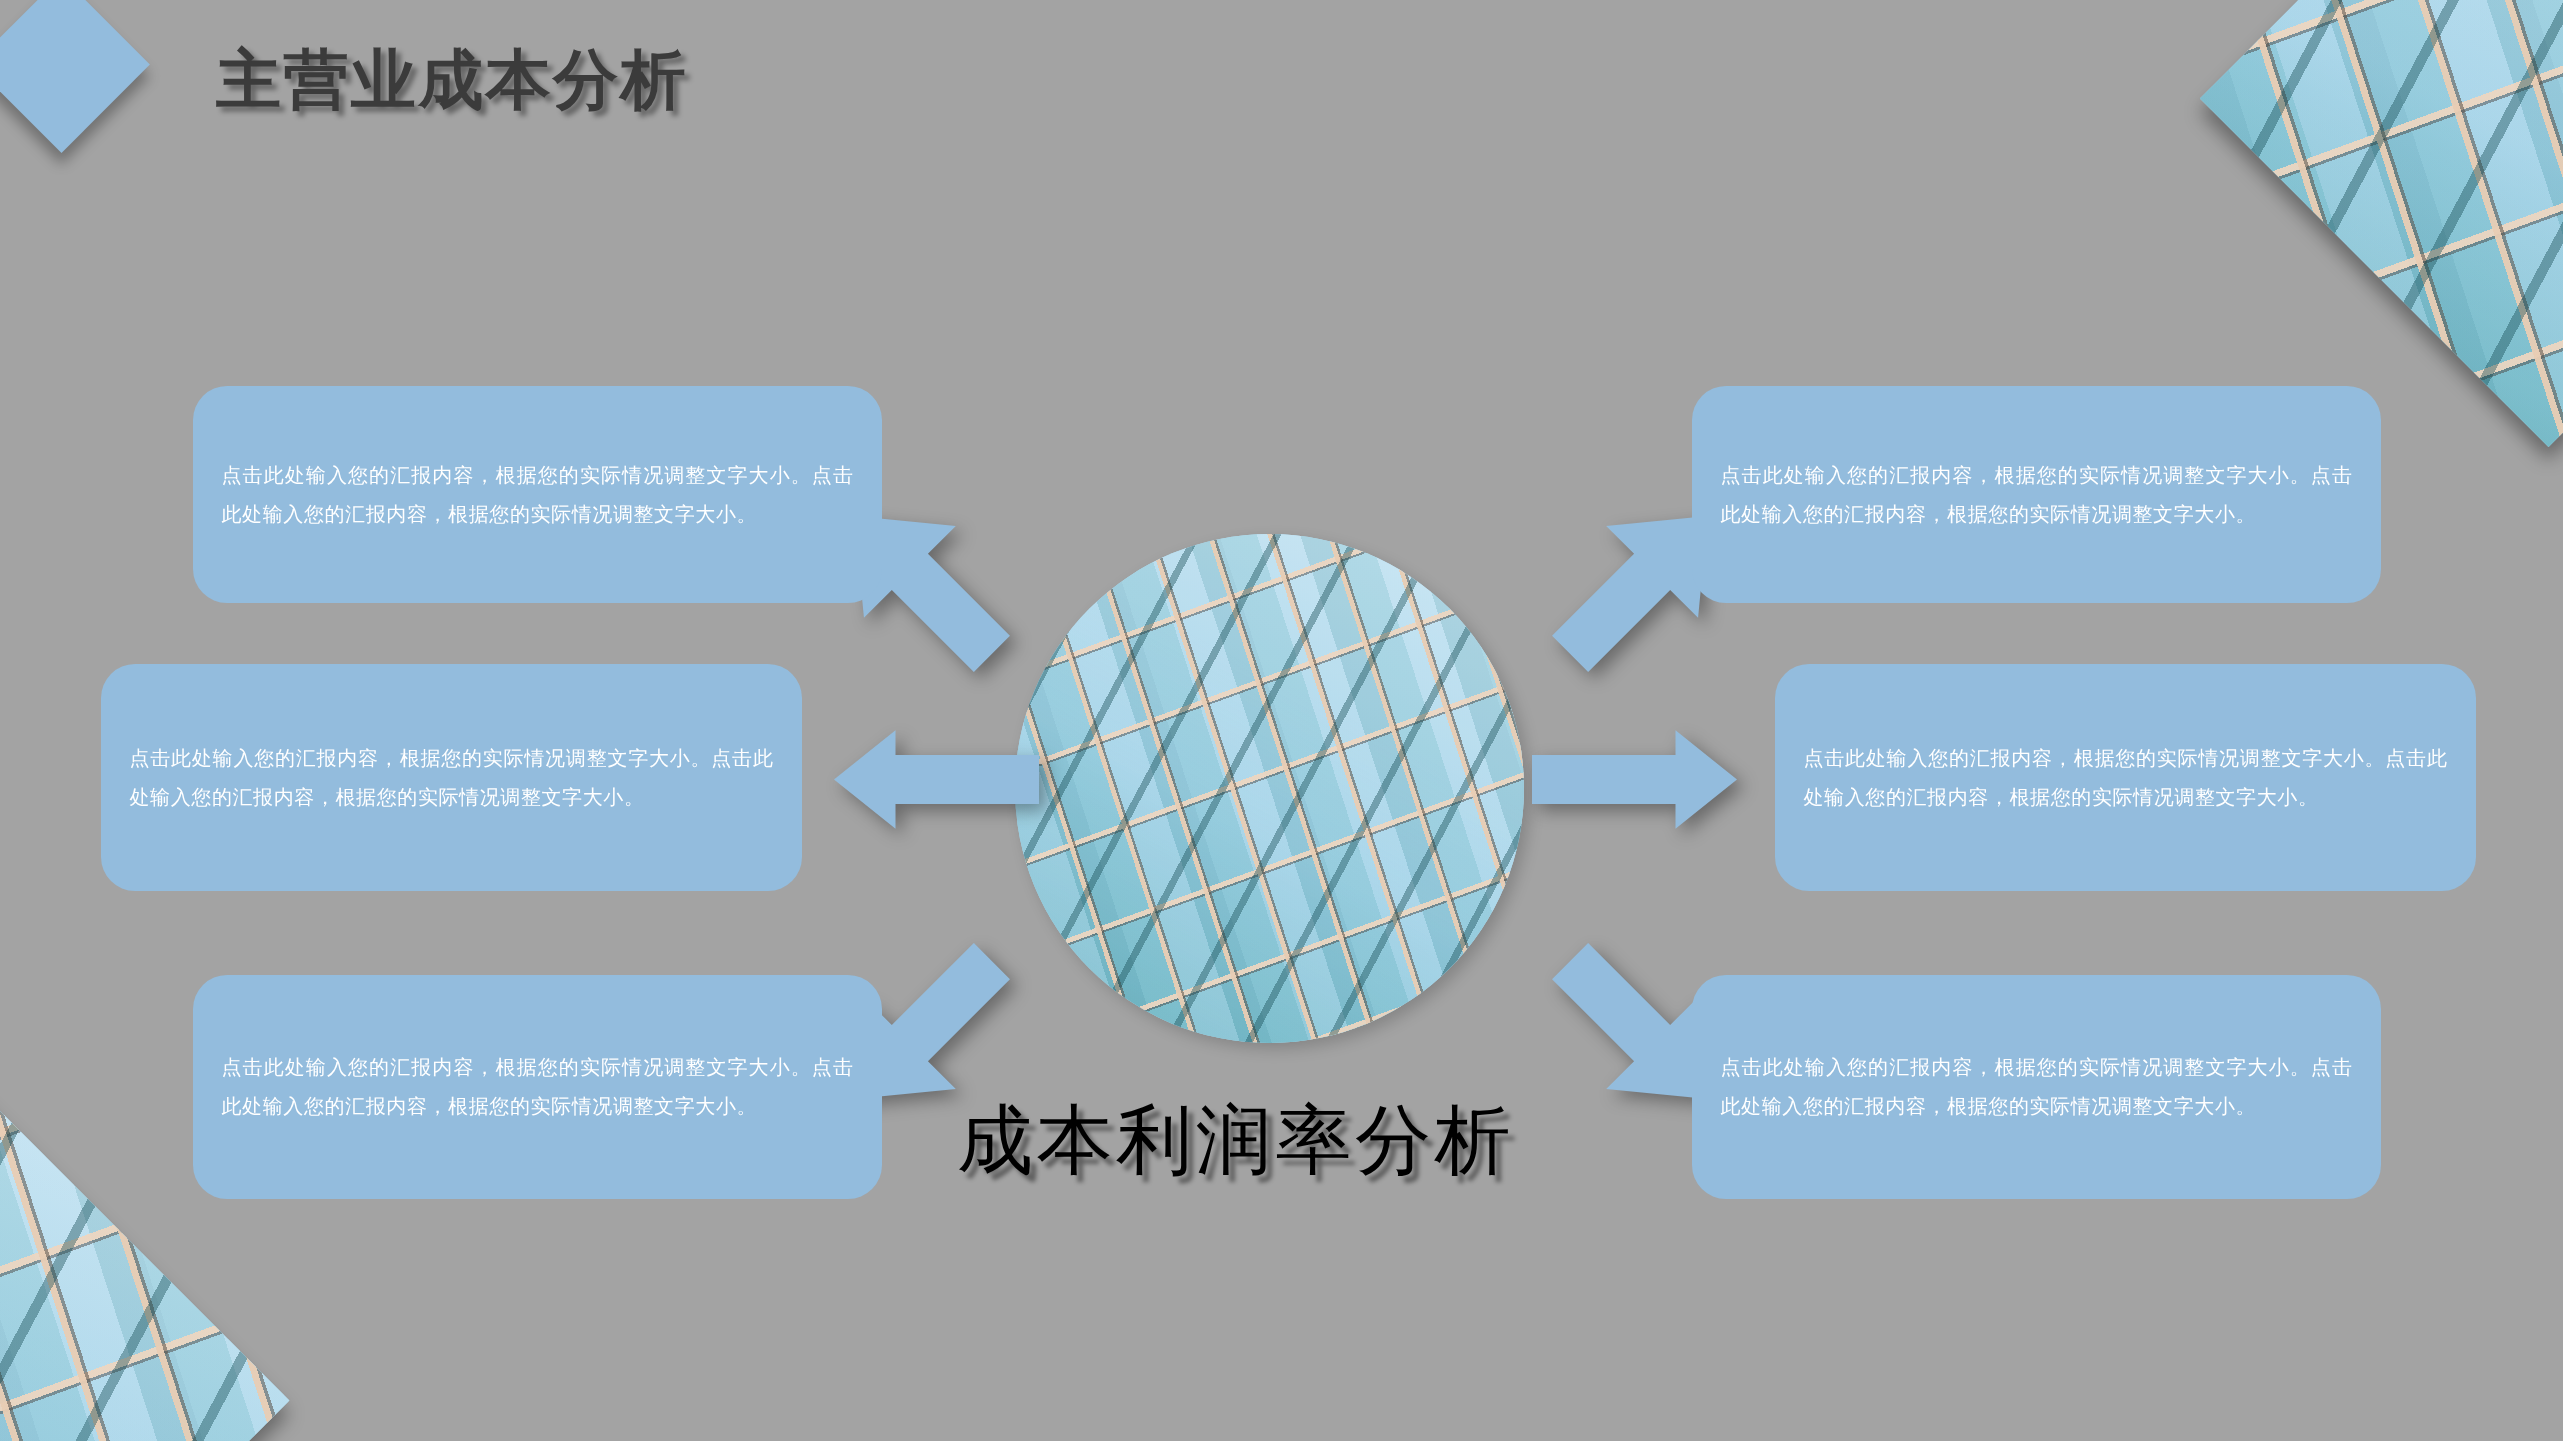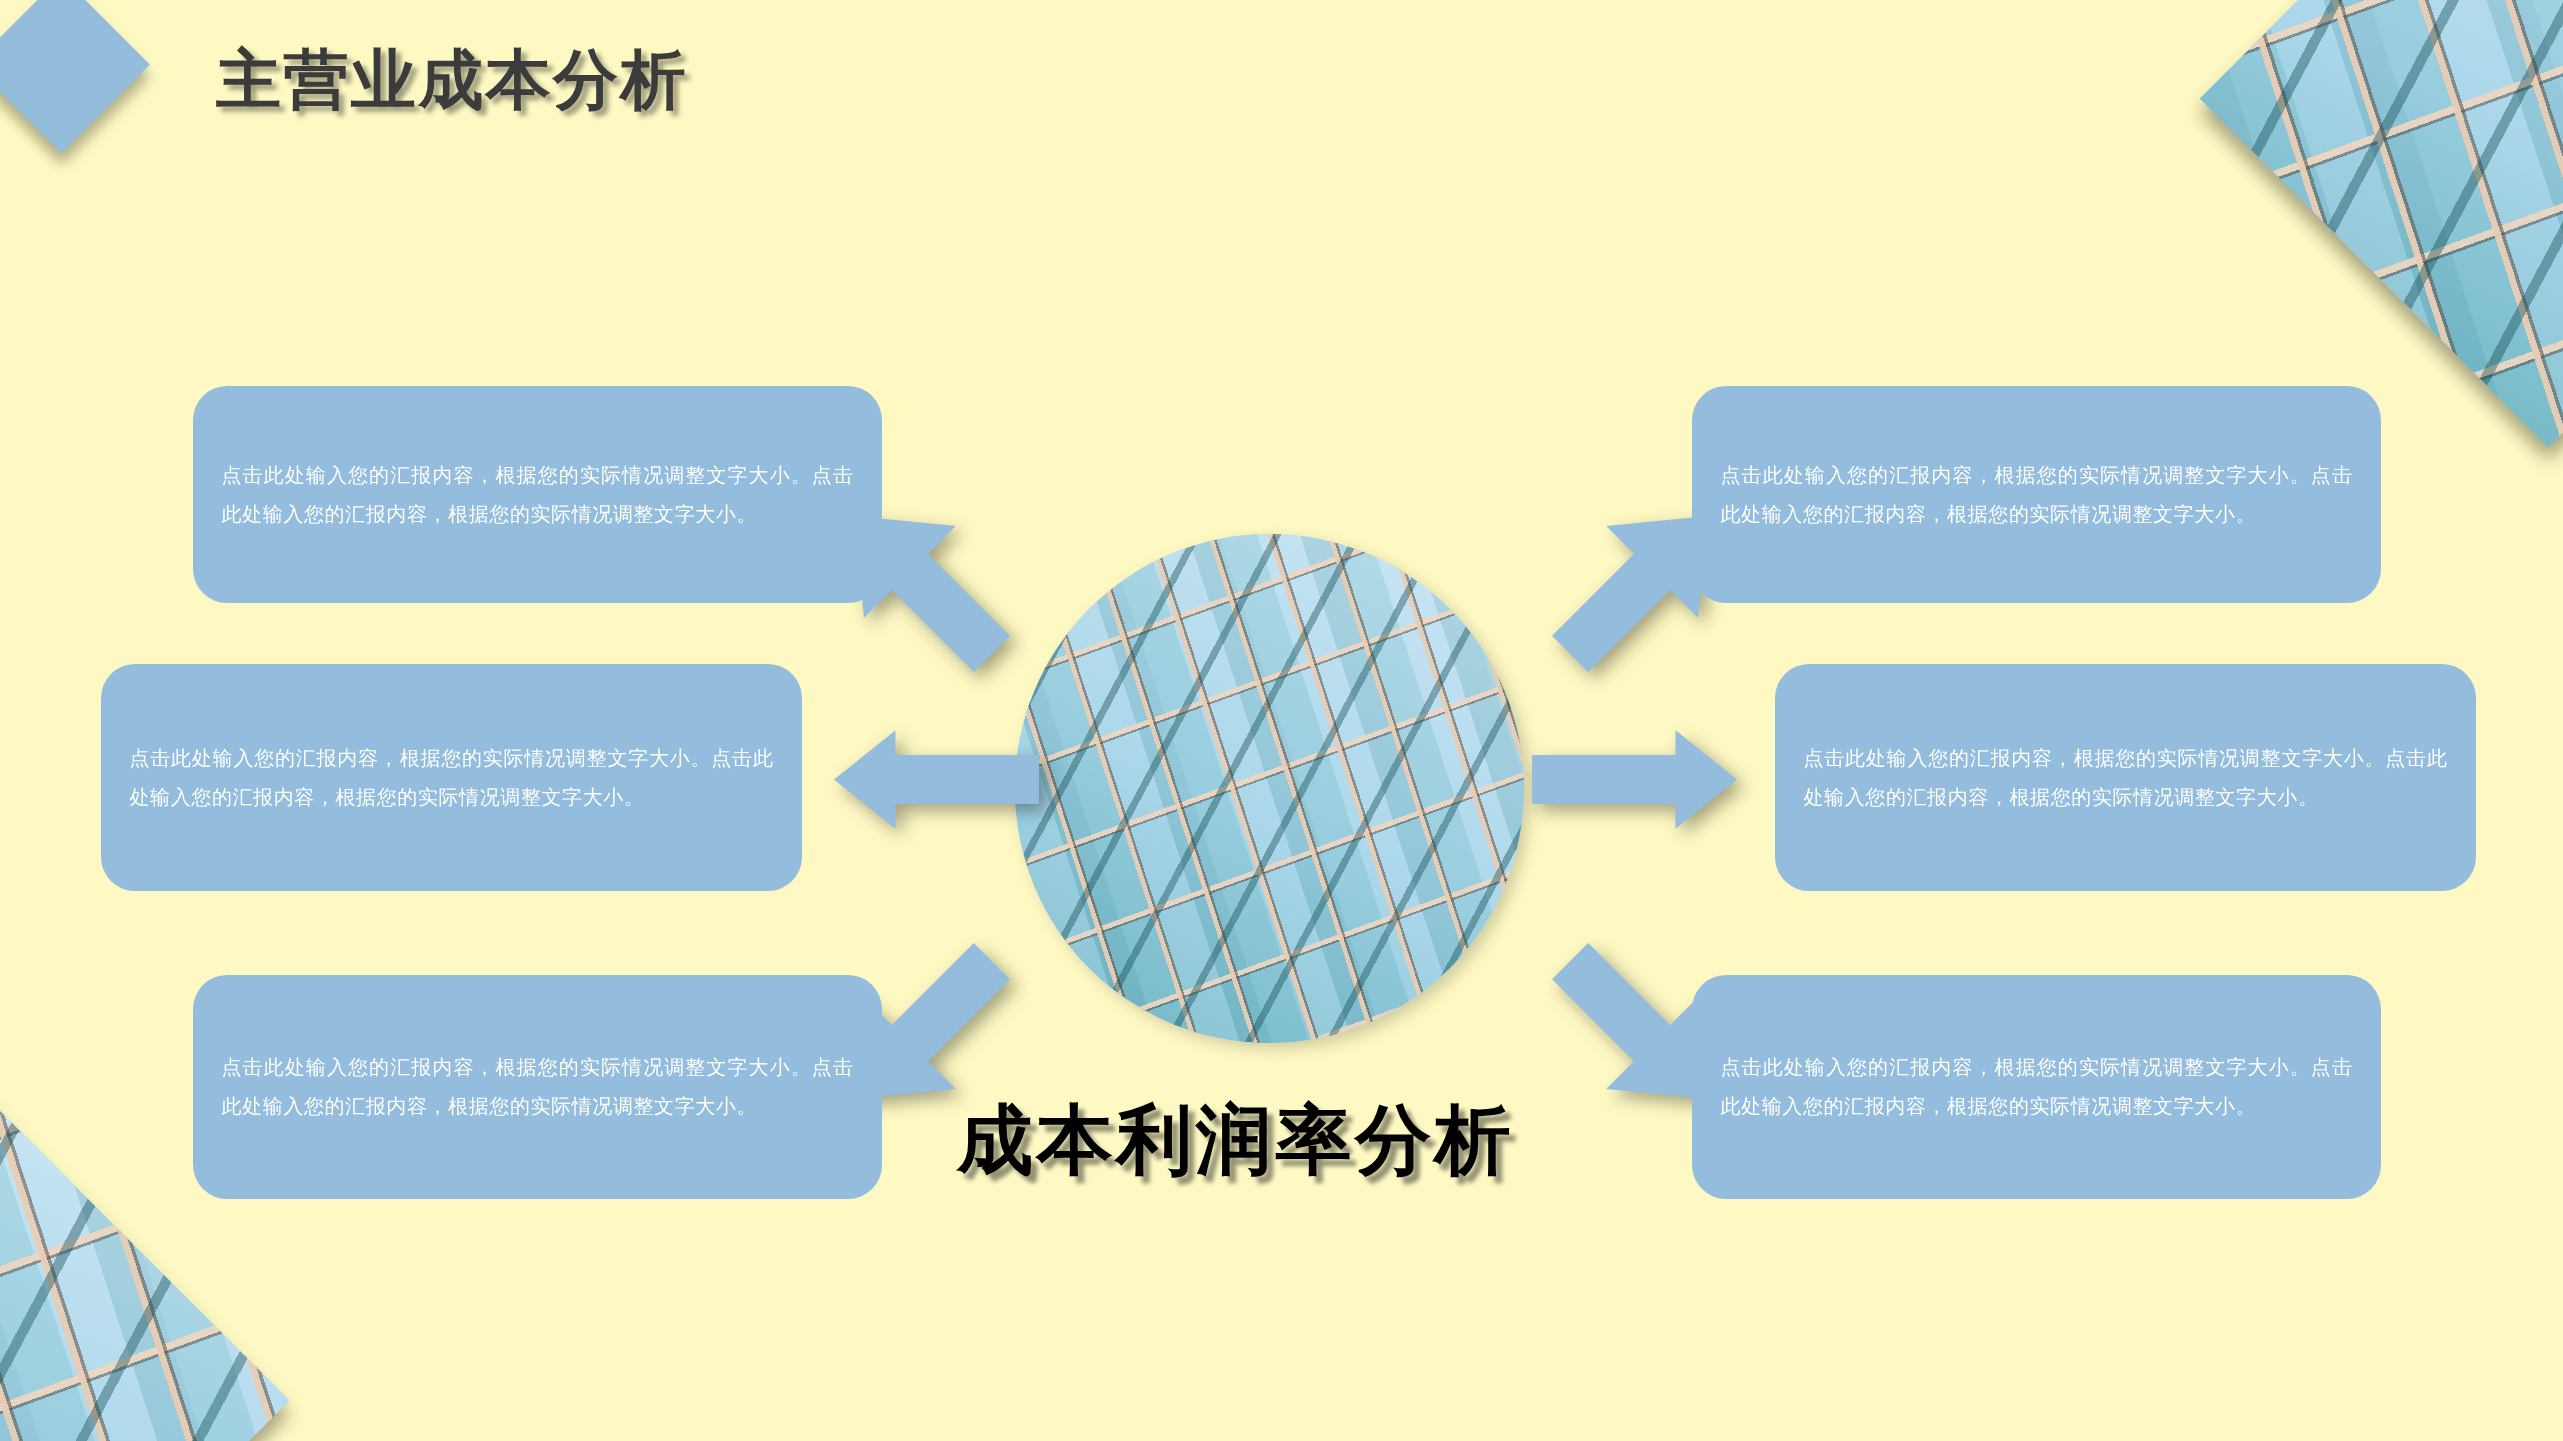--- a/index.html
+++ b/index.html
@@ -3,21 +3,21 @@
 <meta charset="utf-8">
 <style>
   html, body {
     margin: 0; padding: 0;
     background: #ffffff;
   }
   .slide {
     position: relative;
     width: 2563px;
     height: 1442px;
-    background: #fef9c3;
+    background: #a3a3a3;
     overflow: hidden;
     font-family: "Liberation Sans", "DejaVu Sans", sans-serif;
   }
 
   
   .title-diamond {
     position: absolute;
     left: -0.6px; top: 1.8px;
     width: 125px; height: 125px;
     background: #93bcdd;
@@ -139,21 +139,21 @@
   .arrow-l   { left: 834px; top: 726px; width: 205px; height: 107px; }
   .arrow-r   { left: 1532px; top: 726px; width: 205px; height: 107px; }
   .arrow-dl  { left: 807px; top: 914px; width: 232px; height: 232px; }
   .arrow-dr  { left: 1523px; top: 914px; width: 232px; height: 232px; }
 
   
   .bottom-title {
     position: absolute;
     left: 957px; top: 1091px;
     font-size: 76px;
-    font-weight: bold;
+    font-weight: normal;
     color: #000000;
     letter-spacing: 3.6px;
     text-shadow: 6.5px 6.5px 4.2px rgba(0,0,0,0.42);
     white-space: nowrap;
     line-height: 1.3;
   }
 </style>
 </head>
 <body>
 

